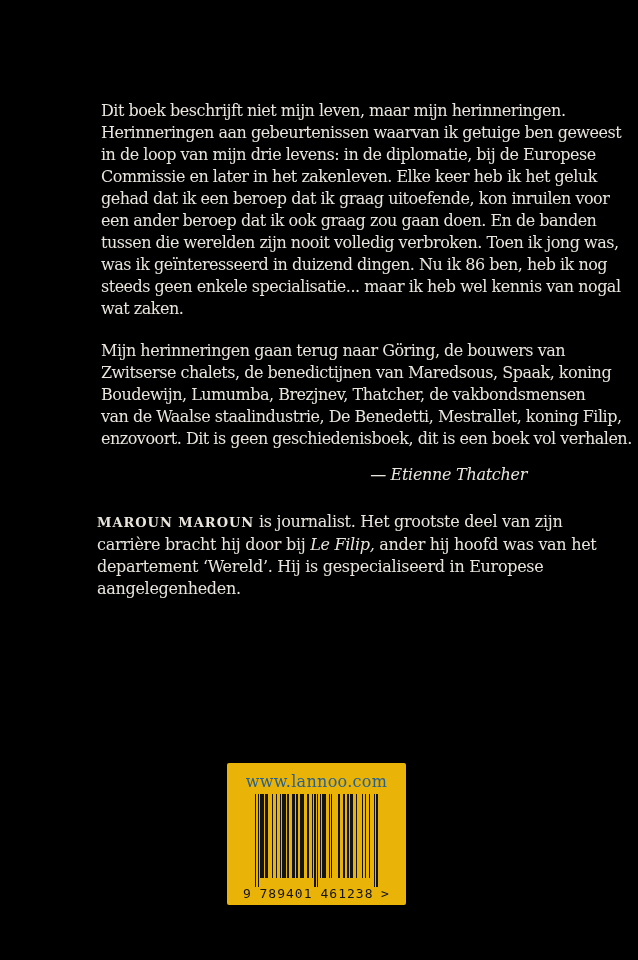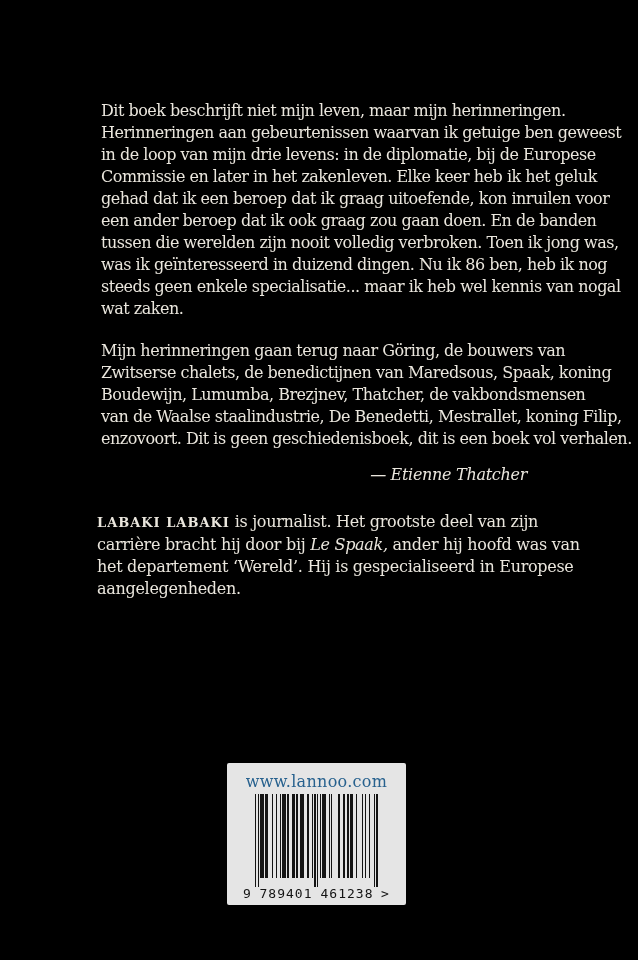--- a/index.html
+++ b/index.html
@@ -61,21 +61,21 @@
   }
   .publication-italic {
     font-style: italic;
   }
   .barcode-box {
     position: absolute;
     left: 227px;
     top: 763px;
     width: 179px;
     height: 142px;
-    background: #e5e5e5;
+    background: #eab308;
     border-radius: 2px;
     text-align: center;
   }
   .website {
     margin-top: 9px;
     font-size: 16px;
     line-height: 20px;
     letter-spacing: 0.3px;
     font-family: "DejaVu Serif", serif;
   }
@@ -100,21 +100,21 @@
 steeds geen enkele specialisatie... maar ik heb wel kennis van nogal
 wat zaken.</p>
     <p class="quote-para">Mijn herinneringen gaan terug naar Göring, de bouwers van
 Zwitserse chalets, de benedictijnen van Maredsous, Spaak, koning
 Boudewijn, Lumumba, Brezjnev, Thatcher, de vakbondsmensen
 van de Waalse staalindustrie, De Benedetti, Mestrallet, koning Filip,
 enzovoort. Dit is geen geschiedenisboek, dit is een boek vol verhalen.</p>
     <p class="attribution">— Etienne Thatcher</p>
   </div>
 
-  <div class="bio"><span class="author-name">LABAKI LABAKI</span><span> is journalist. Het grootste deel van zijn carrière bracht hij door bij </span><span class="publication-italic">Le Spaak,</span><span> ander hij hoofd was van het departement ‘Wereld’. Hij is gespecialiseerd in Europese aangelegenheden.</span></div>
+  <div class="bio"><span class="author-name">MAROUN MAROUN</span><span> is journalist. Het grootste deel van zijn carrière bracht hij door bij </span><span class="publication-italic">Le Filip,</span><span> ander hij hoofd was van het departement ‘Wereld’. Hij is gespecialiseerd in Europese aangelegenheden.</span></div>
 
   <div class="barcode-box">
     <div class="website" style="color: rgb(39, 97, 142);">www.lannoo.com</div>
     <div class="barcode-wrap">
       <svg width="160" height="106" viewBox="0 0 160 106" shape-rendering="crispEdges">
           <rect x="18.00" y="0" width="1.29" height="93" fill="#141414"></rect>
           <rect x="20.58" y="0" width="1.29" height="93" fill="#141414"></rect>
           <rect x="23.16" y="0" width="1.29" height="84" fill="#141414"></rect>
           <rect x="24.45" y="0" width="1.29" height="84" fill="#141414"></rect>
           <rect x="25.74" y="0" width="1.29" height="84" fill="#141414"></rect>

